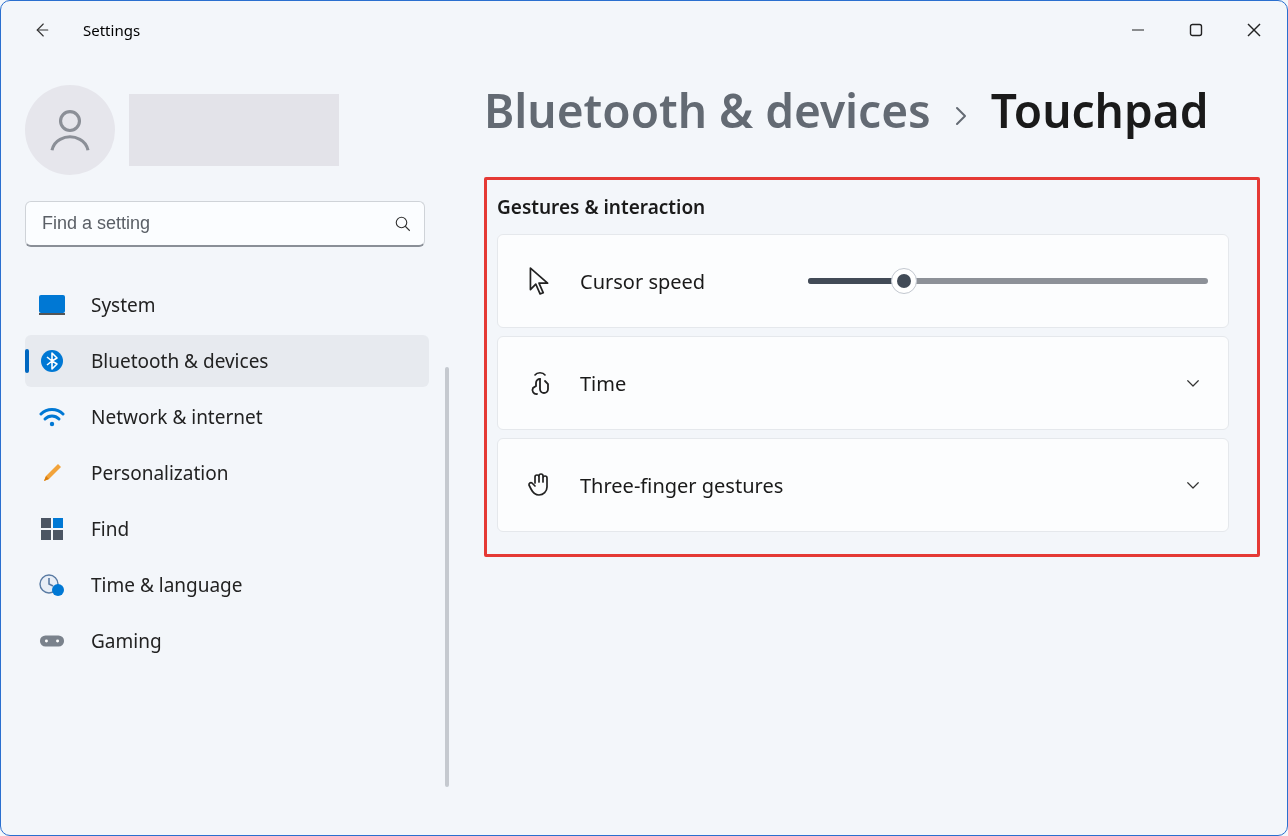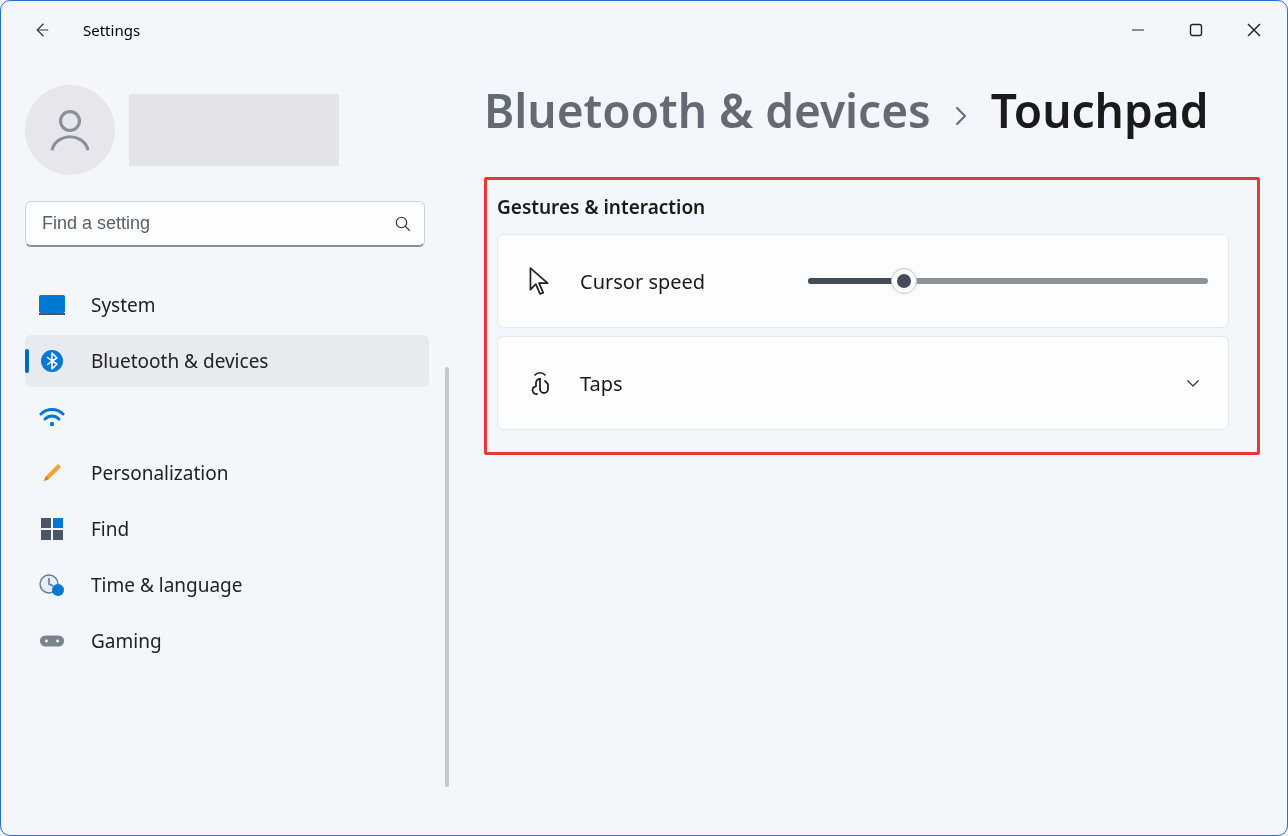--- a/index.html
+++ b/index.html
@@ -278,20 +278,21 @@
         <span>Bluetooth &amp; devices</span>
       </div>
       <div class="nav-item">
         <span class="nav-icon">
           <svg width="26" height="22" viewBox="0 0 26 22">
               <path d="M2 8c6-6 16-6 22 0" stroke="#0078d4" stroke-width="3" fill="none" stroke-linecap="round"></path>
               <path d="M6 13c4-4 10-4 14 0" stroke="#0078d4" stroke-width="3" fill="none" stroke-linecap="round"></path>
               <circle cx="13" cy="18" r="2.2" fill="#0078d4"></circle>
             </svg>
         </span>
+        <span>Network &amp; internet</span>
       </div>
       <div class="nav-item">
         <span class="nav-icon">
           <svg width="26" height="26" viewBox="0 0 26 26">
               <path d="M5 21l5-2 12-12-3-3L7 16z" fill="#f2a33a"></path>
               <path d="M5 21l5-2-3-3z" fill="#d97d0b"></path>
             </svg>
         </span>
         <span>Personalization</span>
       </div>
@@ -361,26 +362,40 @@
       </div>
 
       <div class="settings-card">
         <span class="card-icon">
           <svg width="28" height="28" viewBox="0 0 28 28">
               <path d="M14 10v10a4 4 0 0 0 8 0v-5l-3-3" stroke="#222" stroke-width="1.8" fill="none" stroke-linecap="round"></path>
               <path d="M14 10a4 4 0 0 0-4 4v3l-3 2a4 4 0 0 0 4 6" stroke="#222" stroke-width="1.8" fill="none" stroke-linecap="round"></path>
               <path d="M9 6c2-3 8-3 10 0" stroke="#222" stroke-width="1.6" fill="none" stroke-linecap="round"></path>
             </svg>
         </span>
-        <span class="card-label">Taps</span>
+        <span class="card-label">Time</span>
         <div class="card-spacer"></div>
         <span class="chevron">
           <svg width="18" height="18" viewBox="0 0 24 24">
               <path d="M5 9l7 7 7-7" stroke="#333" stroke-width="1.6" fill="none" stroke-linecap="round" stroke-linejoin="round"></path>
             </svg>
         </span>
       </div>
 
 
+      <div class="settings-card">
+        <span class="card-icon">
+          <svg width="28" height="28" viewBox="0 0 28 28">
+              <path d="M9 12V6a2 2 0 0 1 4 0v5M13 11V5a2 2 0 0 1 4 0v6M17 11V7a2 2 0 0 1 4 0v9a8 8 0 0 1-8 8c-4 0-6-2-8-6l-2-4a2 2 0 0 1 3-2l3 3" stroke="#222" stroke-width="1.7" fill="none" stroke-linecap="round" stroke-linejoin="round"></path>
+            </svg>
+        </span>
+        <span class="card-label">Three-finger gestures</span>
+        <div class="card-spacer"></div>
+        <span class="chevron">
+          <svg width="18" height="18" viewBox="0 0 24 24">
+              <path d="M5 9l7 7 7-7" stroke="#333" stroke-width="1.6" fill="none" stroke-linecap="round" stroke-linejoin="round"></path>
+            </svg>
+        </span>
+      </div>
 
     </div>
   </div>
 </div>
 
 </body></html>

